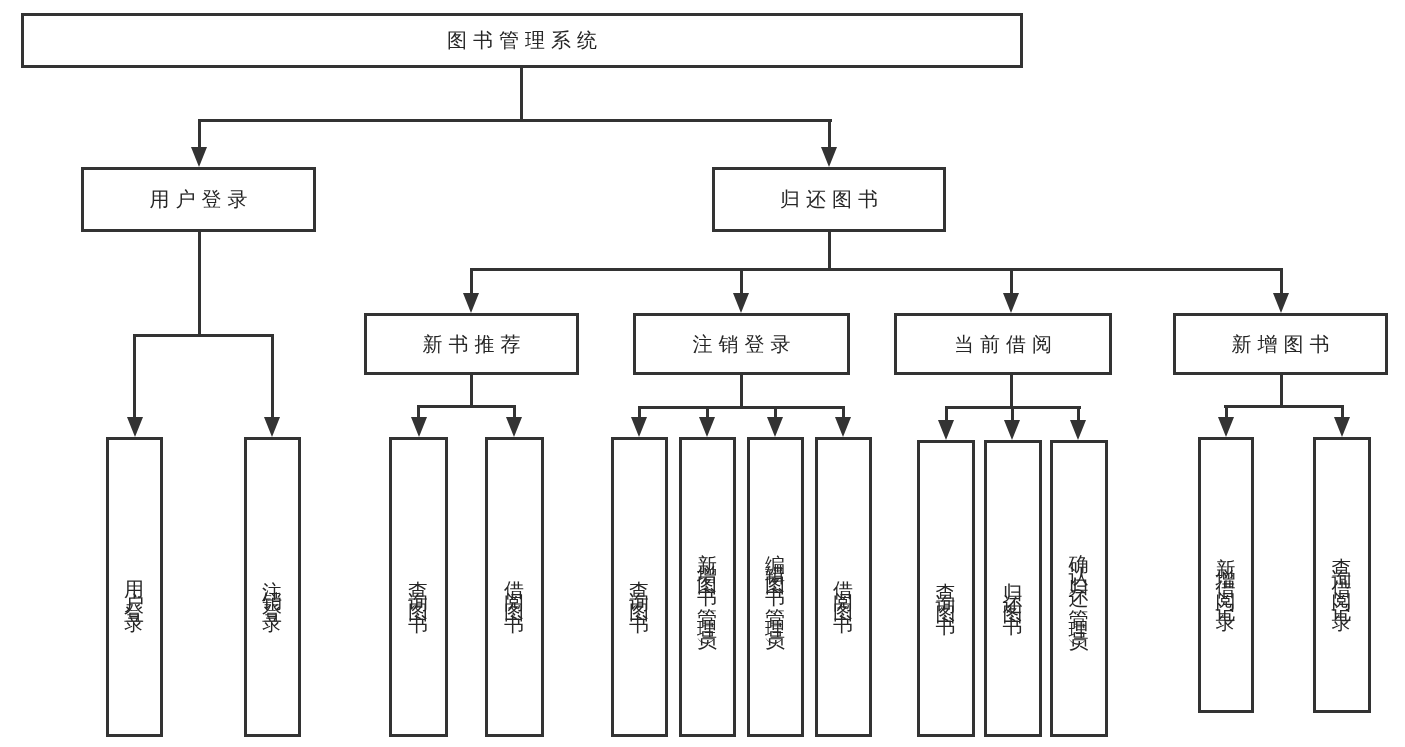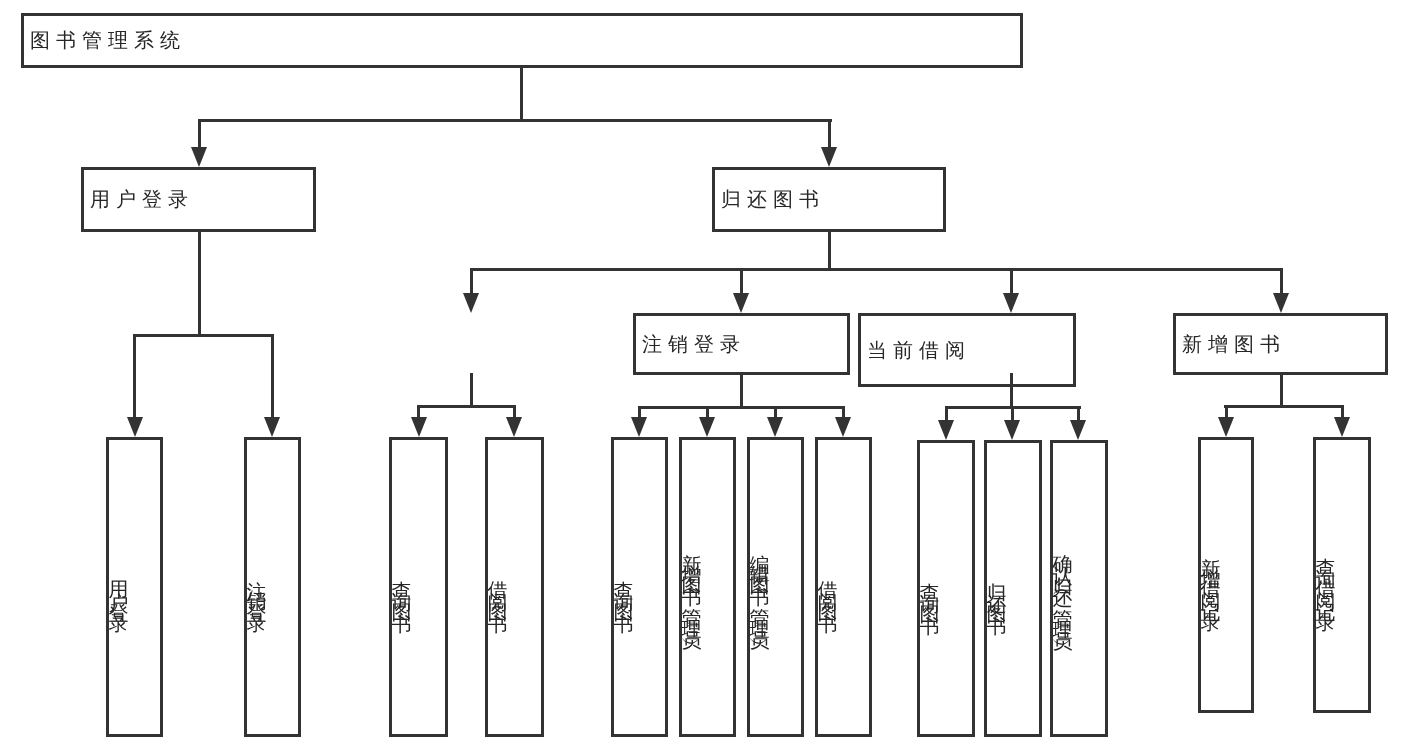--- a/index.html
+++ b/index.html
@@ -11,21 +11,21 @@
     overflow:hidden;
   }
   
   .node{
     position:absolute;
     box-sizing:border-box;
     background:#ffffff;
     border:3px solid #333333;
     display:flex;
     align-items:center;
-    justify-content:flex-start;
+    justify-content:center;
     color:#262626;
   }
   .node.h{
     font-size:20px;
     letter-spacing:6px;
     text-indent:6px; 
     white-space:nowrap;
   }
   .node.v span{
     writing-mode:vertical-rl;
@@ -89,24 +89,27 @@
   <div class="hline" style="left:470px;top:268px;width:813px"></div>
   <div class="vline" style="left:470px;top:268px;height:27px"></div>
   <div class="arrow" style="left:463px;top:293px"></div>
   <div class="vline" style="left:740px;top:268px;height:27px"></div>
   <div class="arrow" style="left:733px;top:293px"></div>
   <div class="vline" style="left:1010px;top:268px;height:27px"></div>
   <div class="arrow" style="left:1003px;top:293px"></div>
   <div class="vline" style="left:1280px;top:268px;height:27px"></div>
   <div class="arrow" style="left:1273px;top:293px"></div>
 
+  <div class="node h" style="left:364px;top:313px;width:215px;height:62px">
+    <span>新书推荐</span>
+  </div>
   <div class="node h" style="left:633px;top:313px;width:217px;height:62px">
     <span>注销登录</span>
   </div>
-  <div class="node h" style="left:858px;top:313px;width:218px;height:74px">
+  <div class="node h" style="left:894px;top:313px;width:218px;height:62px">
     <span>当前借阅</span>
   </div>
   <div class="node h" style="left:1173px;top:313px;width:215px;height:62px">
     <span>新增图书</span>
   </div>
 
   <div class="vline" style="left:470px;top:373px;height:34px"></div>
   <div class="hline" style="left:417px;top:405px;width:99px"></div>
   <div class="vline" style="left:417px;top:405px;height:14px"></div>
   <div class="arrow" style="left:411px;top:417px"></div>

